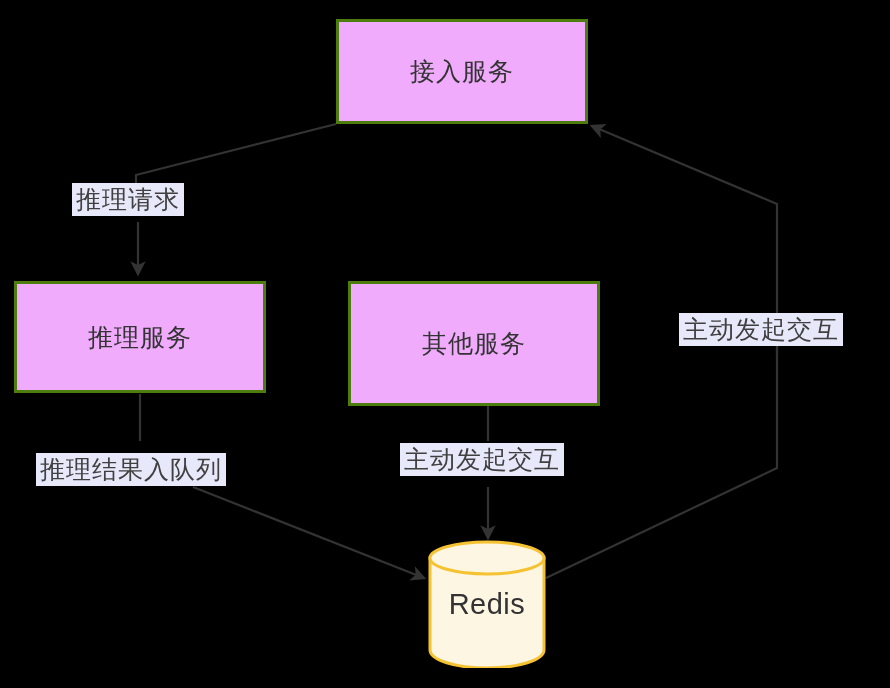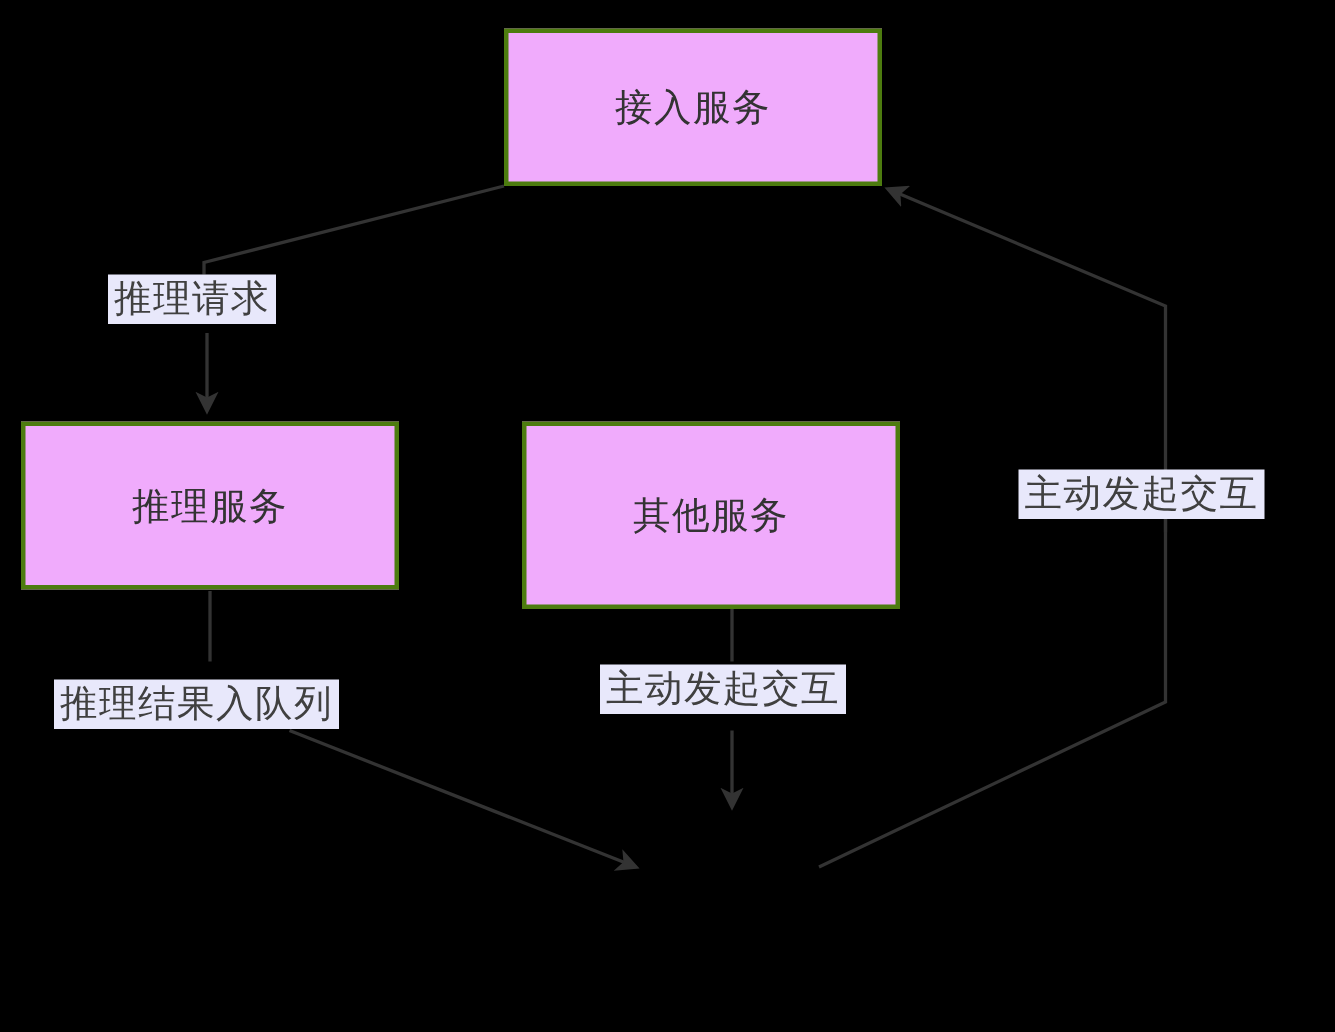--- a/index.html
+++ b/index.html
@@ -98,20 +98,27 @@
   </div>
 
   <div class="node-box" style="left:14px; top:281px; width:252px; height:112px;">
     <span>推理服务</span>
   </div>
 
   <div class="node-box" style="left:348px; top:281px; width:252px; height:125px;">
     <span>其他服务</span>
   </div>
 
+  <div class="cylinder" style="left:428px; top:540px; width:118px; height:128px;">
+    <svg width="118" height="128" viewBox="0 0 118 128" xmlns="http://www.w3.org/2000/svg">
+      <path d="M 2,18 L 2,110 A 57,18 0 0 0 116,110 L 116,18 Z" fill="#fdf6e3" stroke="#f5c232" stroke-width="3"></path>
+      <ellipse cx="59" cy="18" rx="57" ry="16" fill="#fdf6e3" stroke="#f5c232" stroke-width="3"></ellipse>
+    </svg>
+    <div class="cyl-label">Redis</div>
+  </div>
 
   <div class="edge-label" style="left:72px; top:183px;">推理请求</div>
 
   <div class="edge-label" style="left:679px; top:313px;">主动发起交互</div>
 
   <div class="edge-label" style="left:36px; top:443px;margin-top:10px;">推理结果入队列</div>
 
   <div class="edge-label" style="left:400px; top:443px;">主动发起交互</div>
 
 </div>

